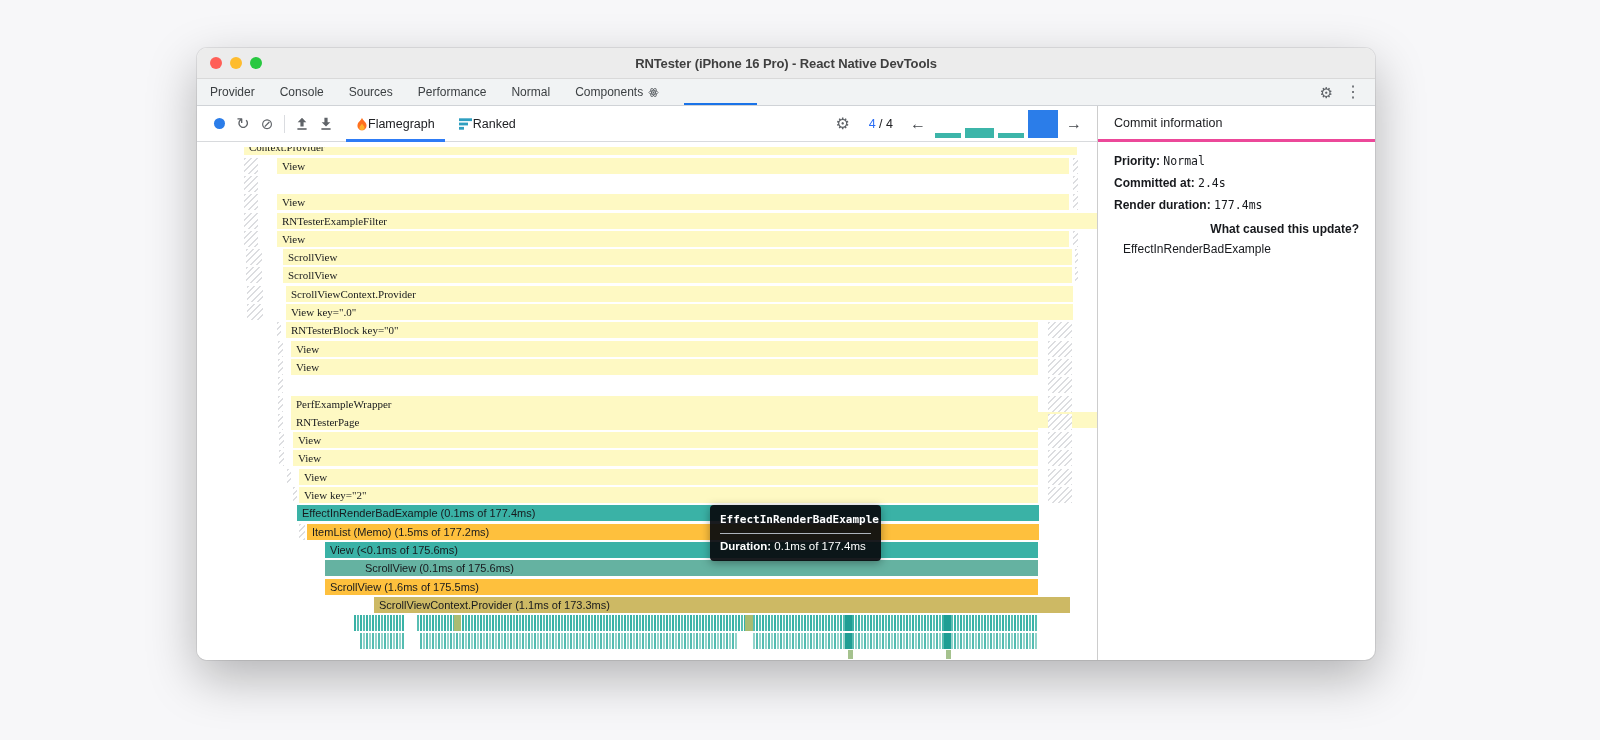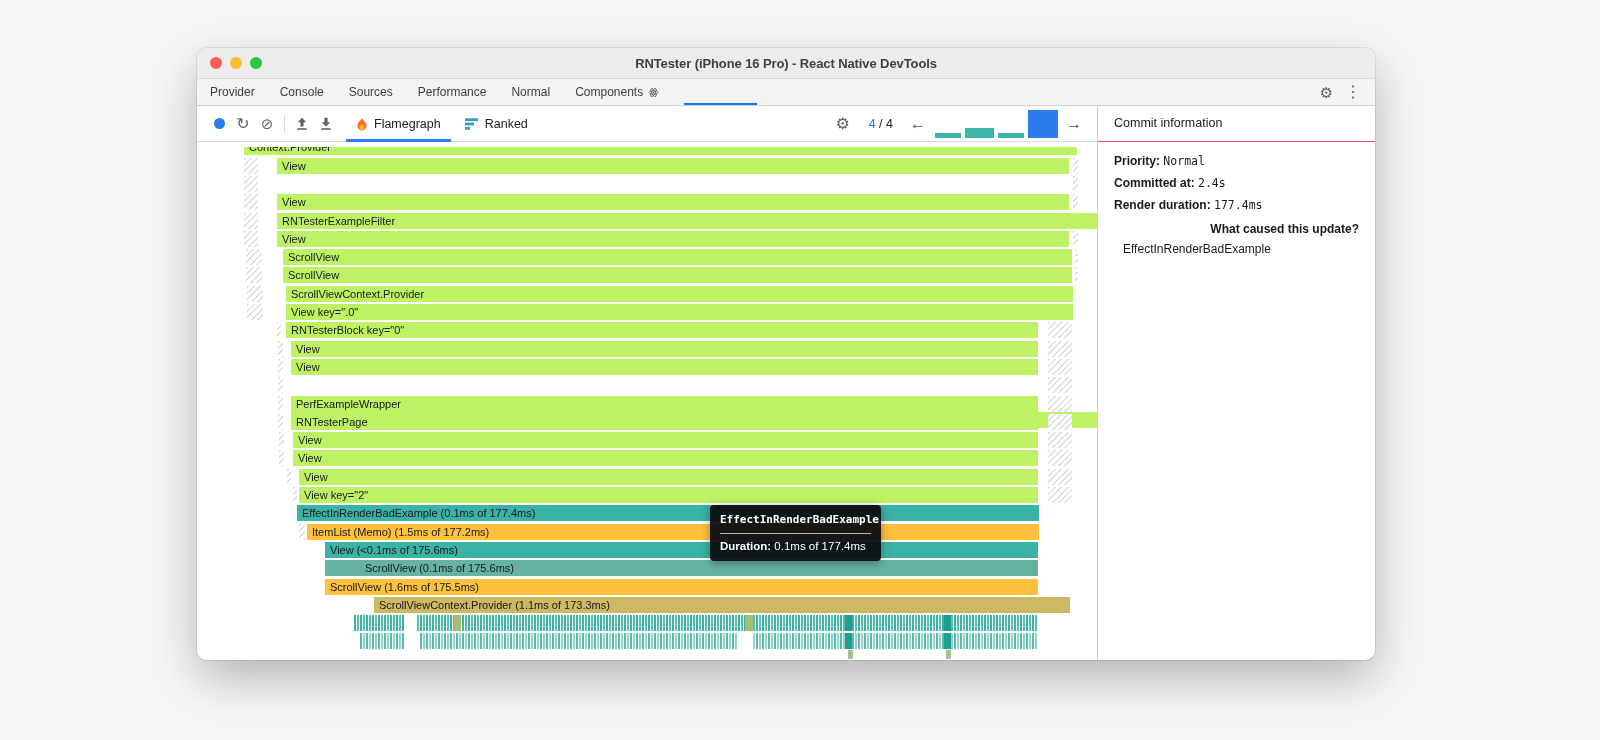--- a/index.html
+++ b/index.html
@@ -22,33 +22,33 @@
   .glyph{font-size:15px;line-height:1;color:#5f6368;}
   
   .main{display:flex;height:555px;}
   .left{width:901px;border-right:1px solid #cdcdcd;box-sizing:border-box;display:flex;flex-direction:column;}
   .right{flex:1;min-width:0;}
   
   .toolbar{height:36px;border-bottom:1px solid #d8dadd;display:flex;align-items:center;padding:0 8px 0 10px;box-sizing:border-box;}
   .ibtn{width:24px;height:24px;display:flex;align-items:center;justify-content:center;border-radius:3px;flex:0 0 auto;}
   .dot{width:11px;height:11px;border-radius:50%;}
   .vsep{width:1px;height:18px;background:#dadce0;margin:0 5px;flex:0 0 auto;}
-  .view-tab{position:relative;height:36px;display:flex;align-items:center;gap:6px;padding:0 12px;font-size:12.5px;color:#202124;flex:0 0 auto;}
+  .view-tab{position:relative;height:36px;display:flex;align-items:center;padding:0 12px;font-size:12.5px;color:#202124;flex:0 0 auto;}
   .view-tab.selected::after{content:"";position:absolute;left:2px;right:2px;bottom:0;height:3px;background:#2e7cf6;}
   .tb-spacer{flex:1;}
   .commit-count{font-size:12.5px;color:#202124;margin:0 2px;white-space:nowrap;}
   .commit-count .cur{color:#2a6df5;}
   .navarrow{font-size:16px;color:#44474c;padding:0 7px;line-height:1;}
   .commitbars{width:122px;height:28px;display:flex;align-items:flex-end;gap:4px;margin:0 2px;}
   .cbar{flex:0 0 auto;}
   
   .viewport{position:relative;margin-top:5px;height:514px;overflow:hidden;background:#fff;}
   .flame-row{position:absolute;height:16px;line-height:16px;font-size:11px;color:#17191d;padding-left:5px;
     box-sizing:border-box;white-space:nowrap;overflow:hidden;}
-  .c-gray{background:#bef264;}
+  .c-gray{background:#fef9c3;font-family:Liberation Serif, serif;}
   .c-teal{background:#3ab2a6;}
   .c-tealm{background:#65b2a1;}
   .c-orange{background:#fec03d;}
   .c-olive{background:#cdb964;margin-left:31px;}
   .hatch{position:absolute;height:16px;background:repeating-linear-gradient(135deg,#dcdde0 0,#dcdde0 1.5px,#ffffff 1.5px,#ffffff 4.5px);}
   .stripe{position:absolute;height:16px;}
   .stripe1{background:repeating-linear-gradient(90deg,#39b2a6 0,#39b2a6 2px,#fdfefe 2px,#fdfefe 3px,#58beb3 3px,#58beb3 5px,#fdfefe 5px,#fdfefe 6px);}
   .stripe2{background:repeating-linear-gradient(90deg,#55bcb1 0,#55bcb1 2px,#ffffff 2px,#ffffff 3px,#93d3cb 3px,#93d3cb 5px,#ffffff 5px,#ffffff 6px);}
   .ov{position:absolute;height:16px;}
   .ov-gap{background:#ffffff;}
@@ -56,21 +56,21 @@
   .ov-dark{background:#1f9e94;}
   .leaf{position:absolute;background:#a5c28e;}
   
   .tooltip{position:absolute;left:513px;top:358px;width:171px;box-sizing:border-box;background:rgba(8,10,14,.93);
     border-radius:4px;padding:8px 10px 9px;color:#fff;z-index:6;box-shadow:0 2px 10px rgba(0,0,0,.35);}
   .tt-title{font-family:"DejaVu Sans Mono",monospace;font-weight:700;font-size:11px;white-space:nowrap;}
   .tt-sep{border:none;border-top:1px solid #aeb4bb;margin:7px 0 6px;}
   .tt-dur{font-size:11.5px;white-space:nowrap;}
   .tt-dur b{font-weight:700;}
   
-  .right-header{height:36px;line-height:35px;border-bottom:1px solid #ec4899;font-size:12.5px;color:#202124;padding-left:16px;box-sizing:border-box;}
+  .right-header{height:36px;line-height:35px;border-bottom:3px solid #ec4899;font-size:12.5px;color:#202124;padding-left:16px;box-sizing:border-box;}
   .right-body{padding:13px 16px;}
   .ci-row{margin-bottom:9px;font-size:12px;color:#17191d;line-height:1.1;}
   .ci-label{font-weight:700;}
   .mono{font-family:"DejaVu Sans Mono",monospace;font-size:11.5px;}
   .ci-question{font-weight:700;font-size:12px;color:#17191d;margin-top:8px;text-align:right;}
   .ci-cause{font-size:12px;color:#17191d;margin-top:6px;padding-left:9px;}
 </style>
 </head>
 <body>
 

